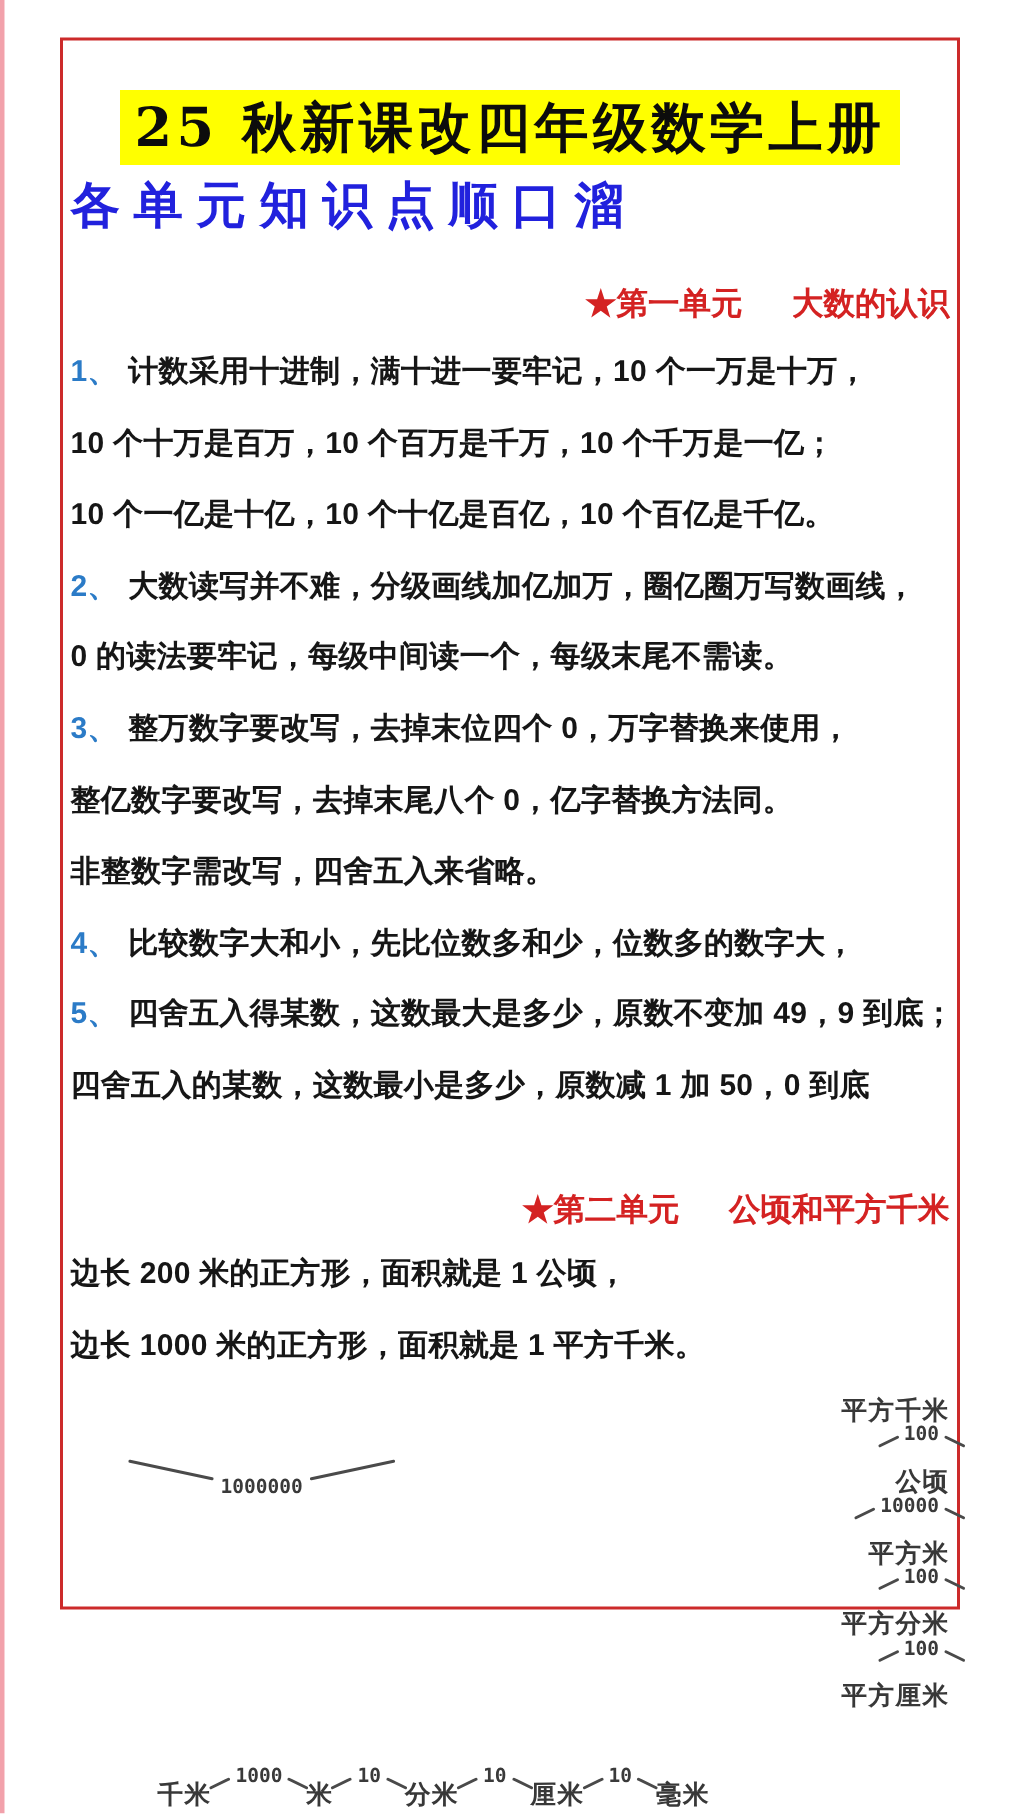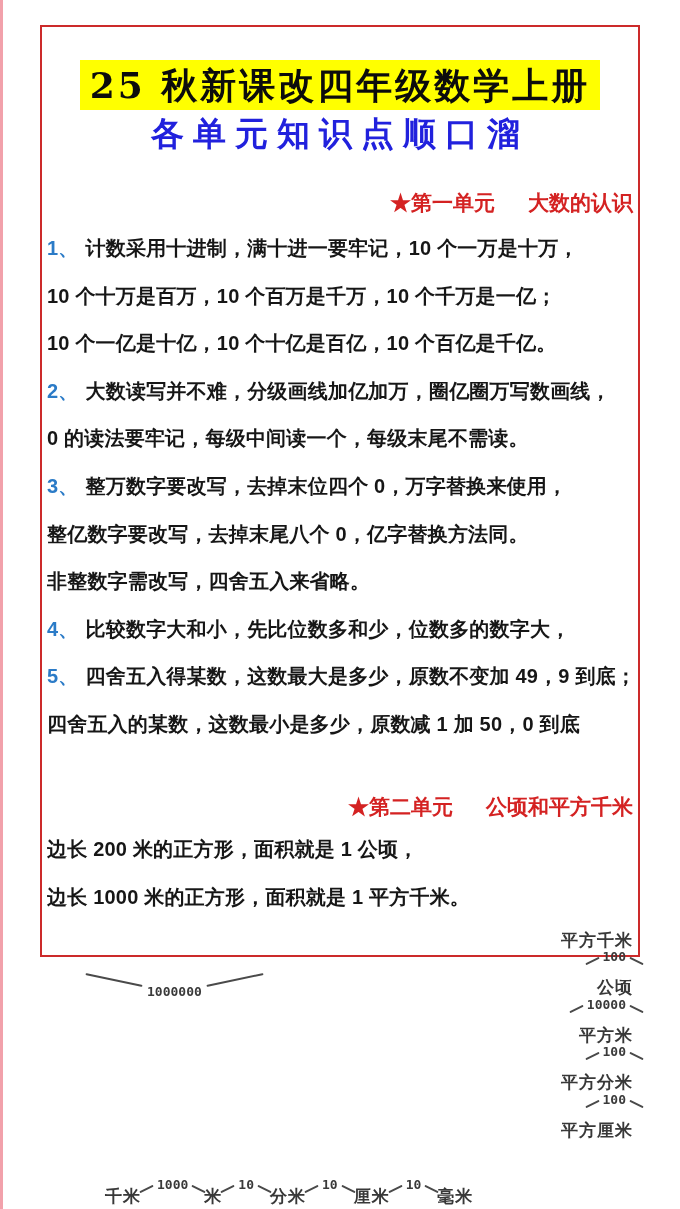--- a/index.html
+++ b/index.html
@@ -6,32 +6,32 @@
   html,body { margin:0; padding:0; }
   body {
     width:680px; height:1209px; background:#ffffff; position:relative;
     font-family:"Liberation Sans", sans-serif; overflow:hidden;
   }
   .edge-strip {
     position:absolute; left:0; top:0; width:3px; height:100%;
     background:#ef8a96; opacity:.8;
   }
   .frame {
-    position:absolute; left:40px; top:25px; width:600px; height:932px;
+    position:absolute; left:40px; top:25px; width:600px; height:1048px;
     border:2px solid #cc2a2a; background:#ffffff; padding:0 5px;
   }
   
   .title-row { text-align:center; margin-top:33px; }
   .title-hl {
     display:inline-block; background:#ffff00; color:#0c0c0c;
     font-family:"DejaVu Serif", serif; font-weight:bold;
     font-size:36px; line-height:48px; padding:1px 10px; letter-spacing:3px;
   }
   .subtitle {
-    text-align:center; color:#2121dd; font-family:Liberation Mono, monospace;
+    text-align:left; color:#2121dd; font-family:Liberation Sans, sans-serif;
     font-weight:bold; font-size:33px; line-height:44px; margin-top:5px;
     letter-spacing:9px;
   }
   
   .sec-heading {
     text-align:right; color:#d42222; font-weight:bold; font-size:21px;
     line-height:28px;
   }
   .sec-heading.first  { margin-top:30px; }
   .sec-heading.second { margin-top:44px; }

